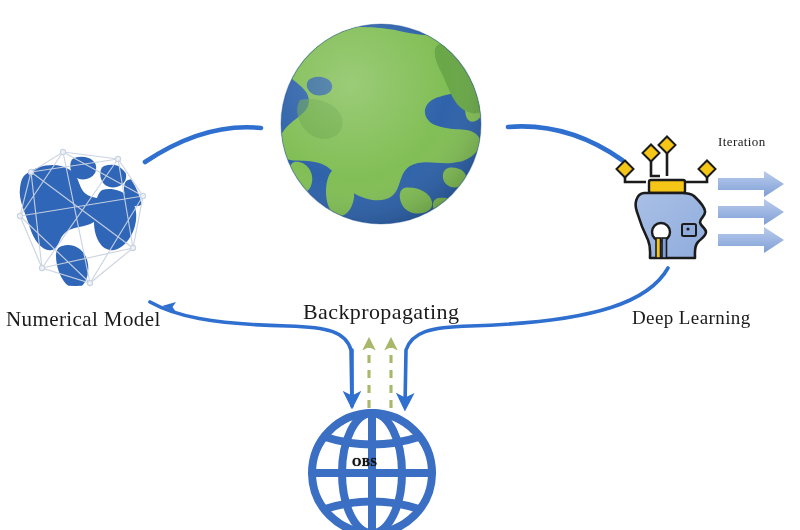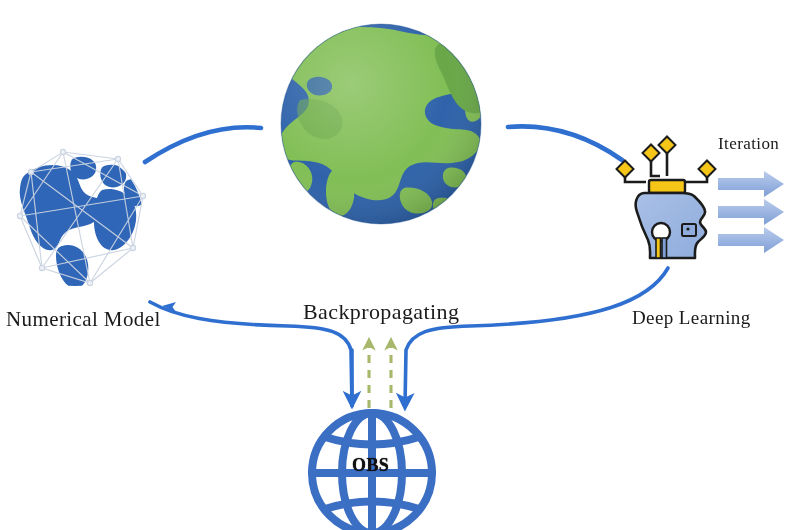--- a/index.html
+++ b/index.html
@@ -42,26 +42,26 @@
     font-size: 19px;
   }
   #label-backpropagating {
     left: 303px;
     top: 299px;
     font-size: 22px;
   }
   #label-iteration {
     left: 718px;
     top: 134px;
-    font-size: 17px;
+    font-size: 13px;
   }
   #label-obs {
     left: 352px;
     top: 455px;
-    font-size: 18px;
+    font-size: 12px;
     font-weight: bold;
     font-family: "Liberation Serif", serif;
     color: #111111;
     text-shadow: 0 0 1px #111;
   }
 </style>
 </head>
 <body>
 
 <div id="figure">

